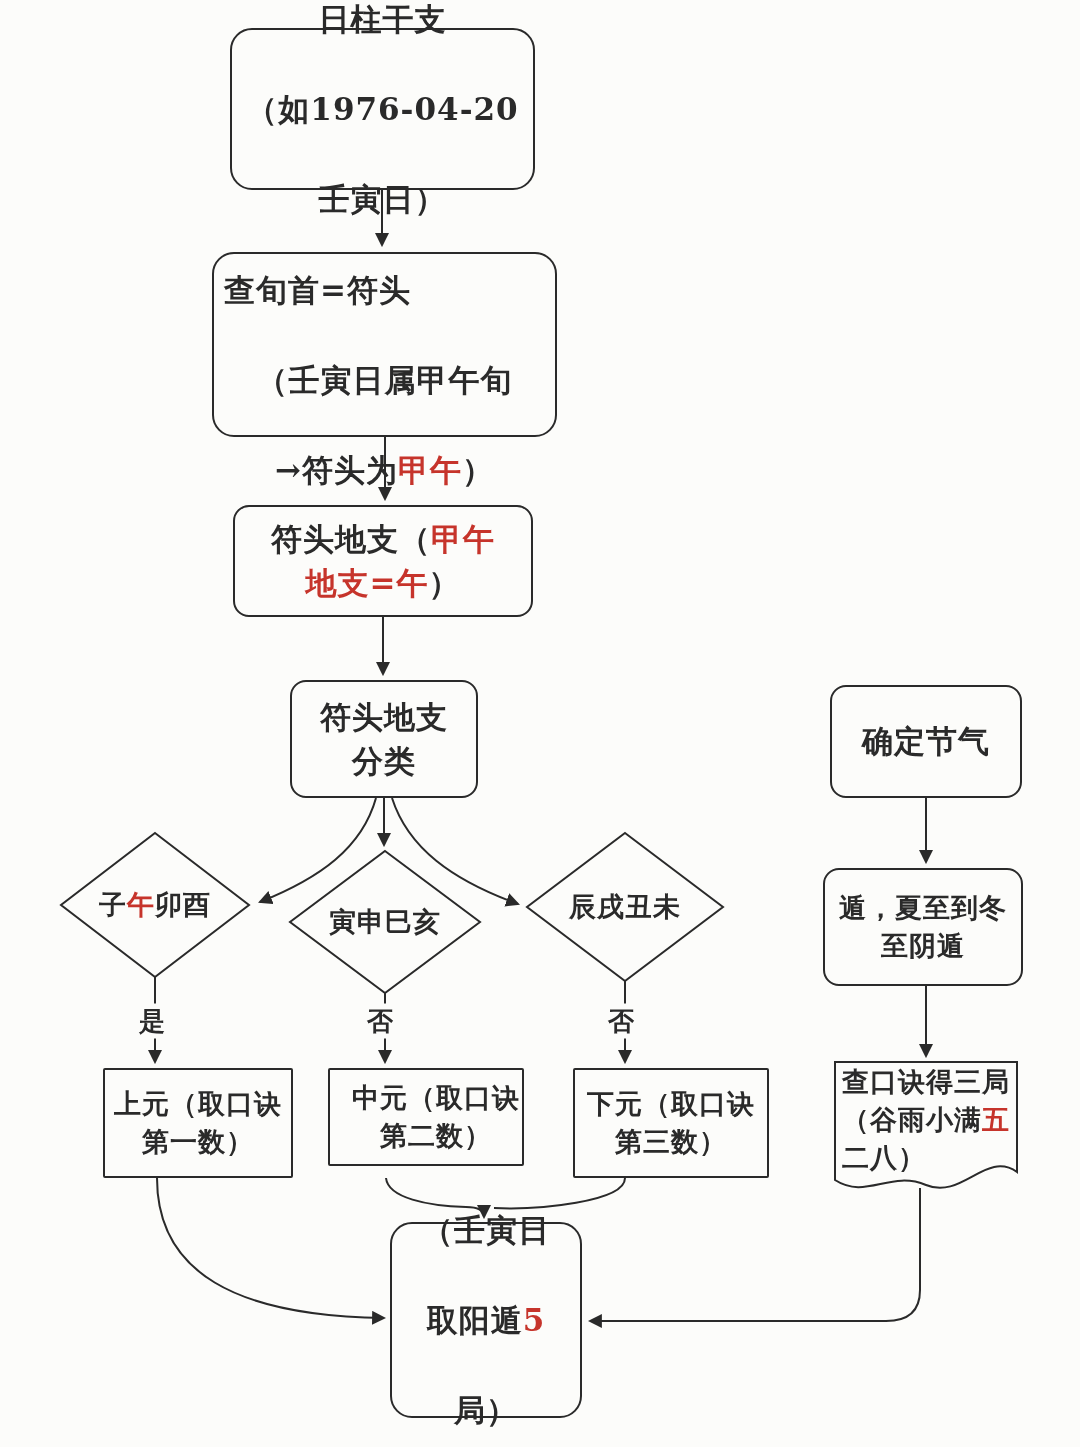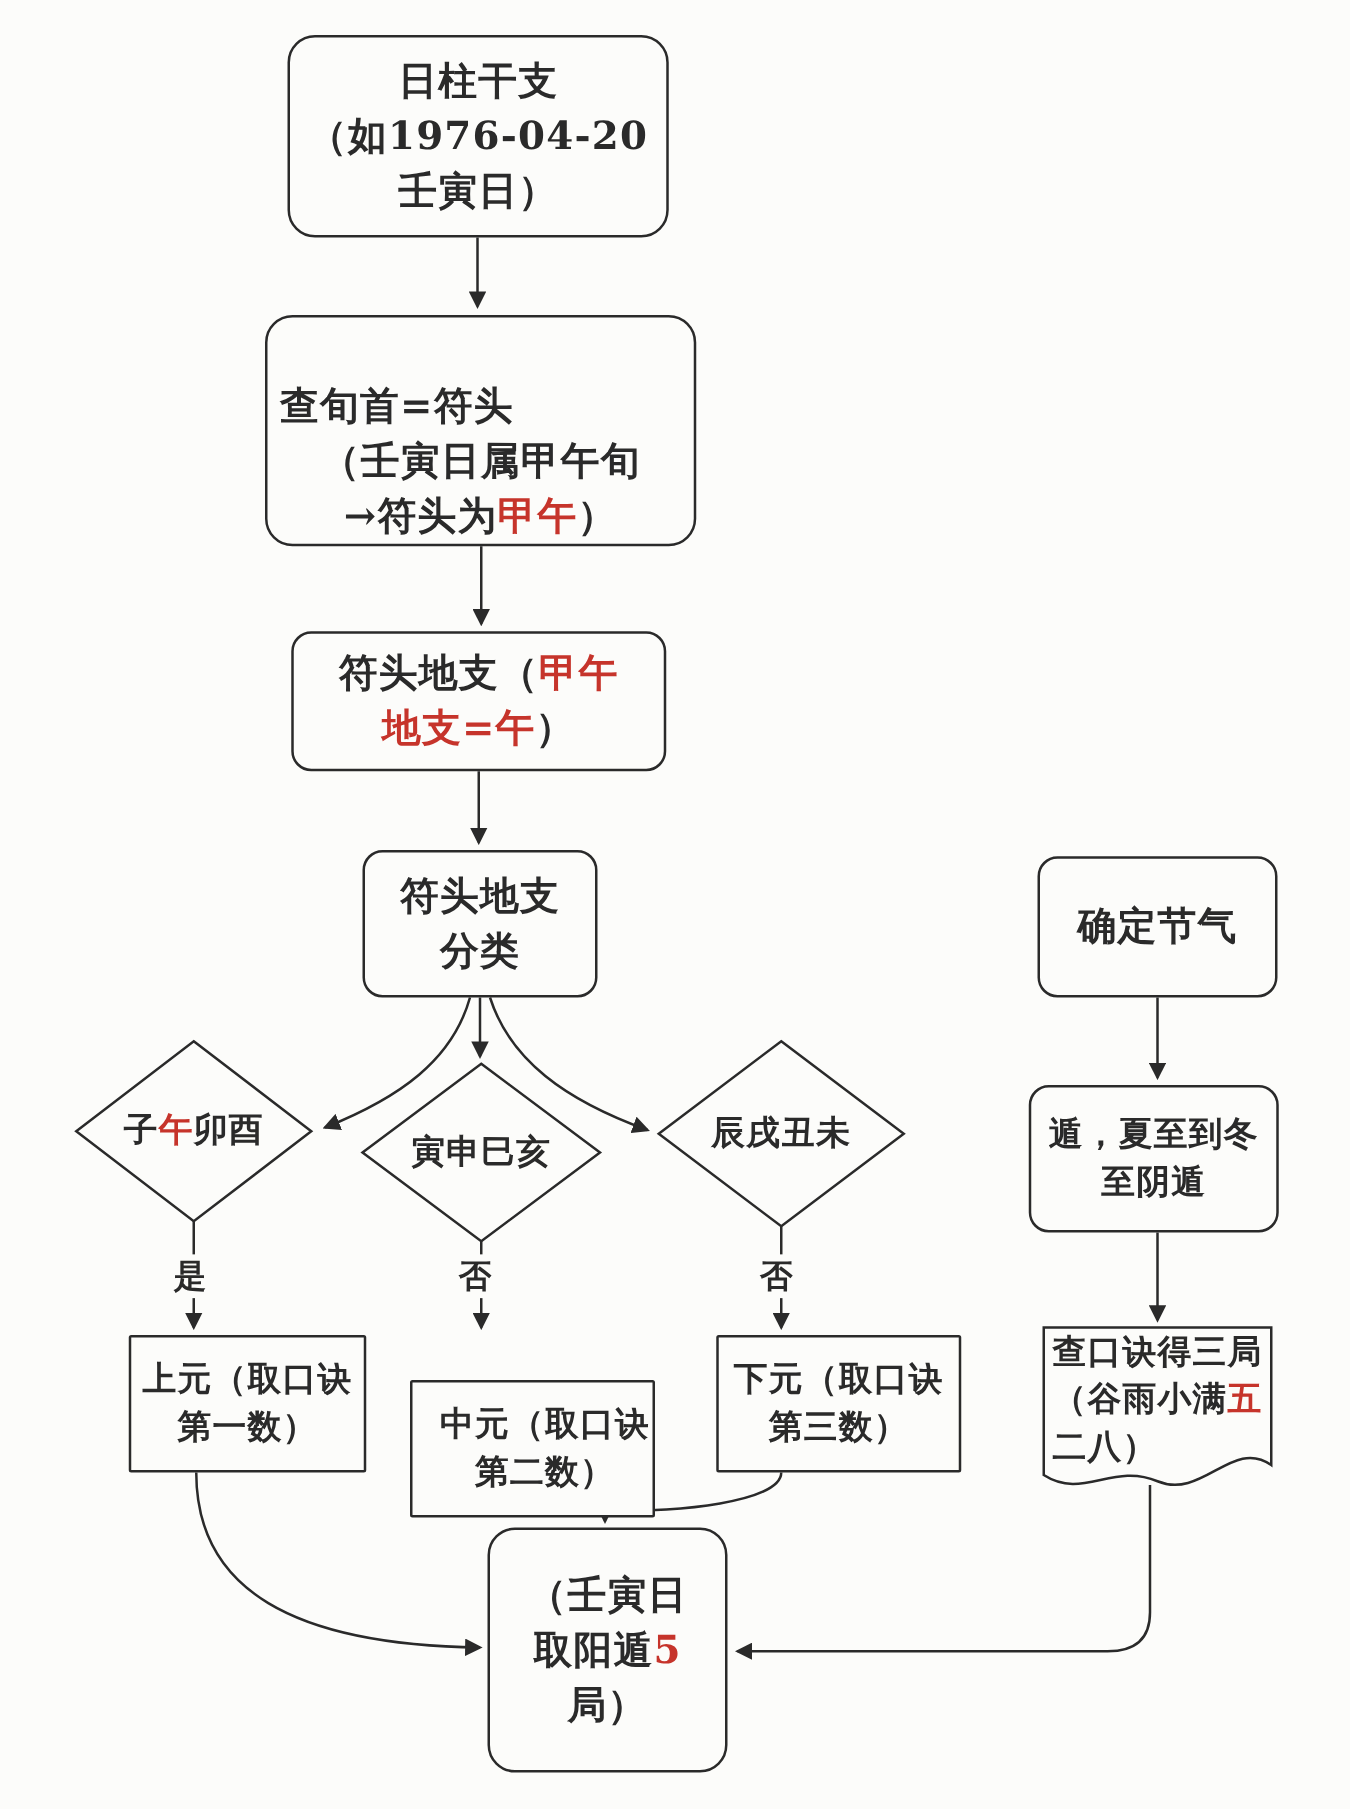--- a/index.html
+++ b/index.html
@@ -26,25 +26,25 @@
     display: flex;
     flex-direction: column;
     align-items: center;
     justify-content: center;
     text-align: center;
     font-weight: 600;
     line-height: 1.42;
     font-size: 31px;
     letter-spacing: 1px;
   }
-  .rounded { border-radius: 22px; }
+  .rounded { border-radius: 22px; gap: 46px; }
   .rounded-sm { border-radius: 16px; }
   .sharp { border-radius: 2px; margin-left: 40px; }
   .fs27 { font-size: 27px; }
-  .top-pad { justify-content: flex-end; padding-top: 14px; }
+  .top-pad { justify-content: flex-start; padding-top: 14px; }
   .line { display: block; width: 100%; }
   .line-left { text-align: left; padding-left: 10px; }
   .red { color: var(--red, #c6342b); }
 
   .overlay {
     position: absolute;
     display: flex;
     flex-direction: column;
     align-items: center;
     justify-content: center;
@@ -137,21 +137,21 @@
   </div>
 
   <div class="edge-label" style="left:152px; top:1021px;">是</div>
   <div class="edge-label" style="left:380px; top:1021px;">否</div>
   <div class="edge-label" style="left:621px; top:1021px;">否</div>
 
   <div class="node sharp fs27" style="left:63px; top:1068px; width:190px; height:110px;">
     <span class="line">上元（取口诀</span>
     <span class="line">第一数）</span>
   </div>
-  <div class="node sharp fs27" style="left:288px; top:1104px; width:196px; height:110px;padding-left:20px;">
+  <div class="node sharp fs27" style="left:288px; top:1068px; width:196px; height:98px;padding-left:20px;">
     <span class="line">中元（取口诀</span>
     <span class="line">第二数）</span>
   </div>
   <div class="node sharp fs27" style="left:533px; top:1068px; width:196px; height:110px;">
     <span class="line">下元（取口诀</span>
     <span class="line">第三数）</span>
   </div>
 
   <div class="node rounded" style="left:390px; top:1222px; width:192px; height:196px;">
     <span class="line">（壬寅日</span>

